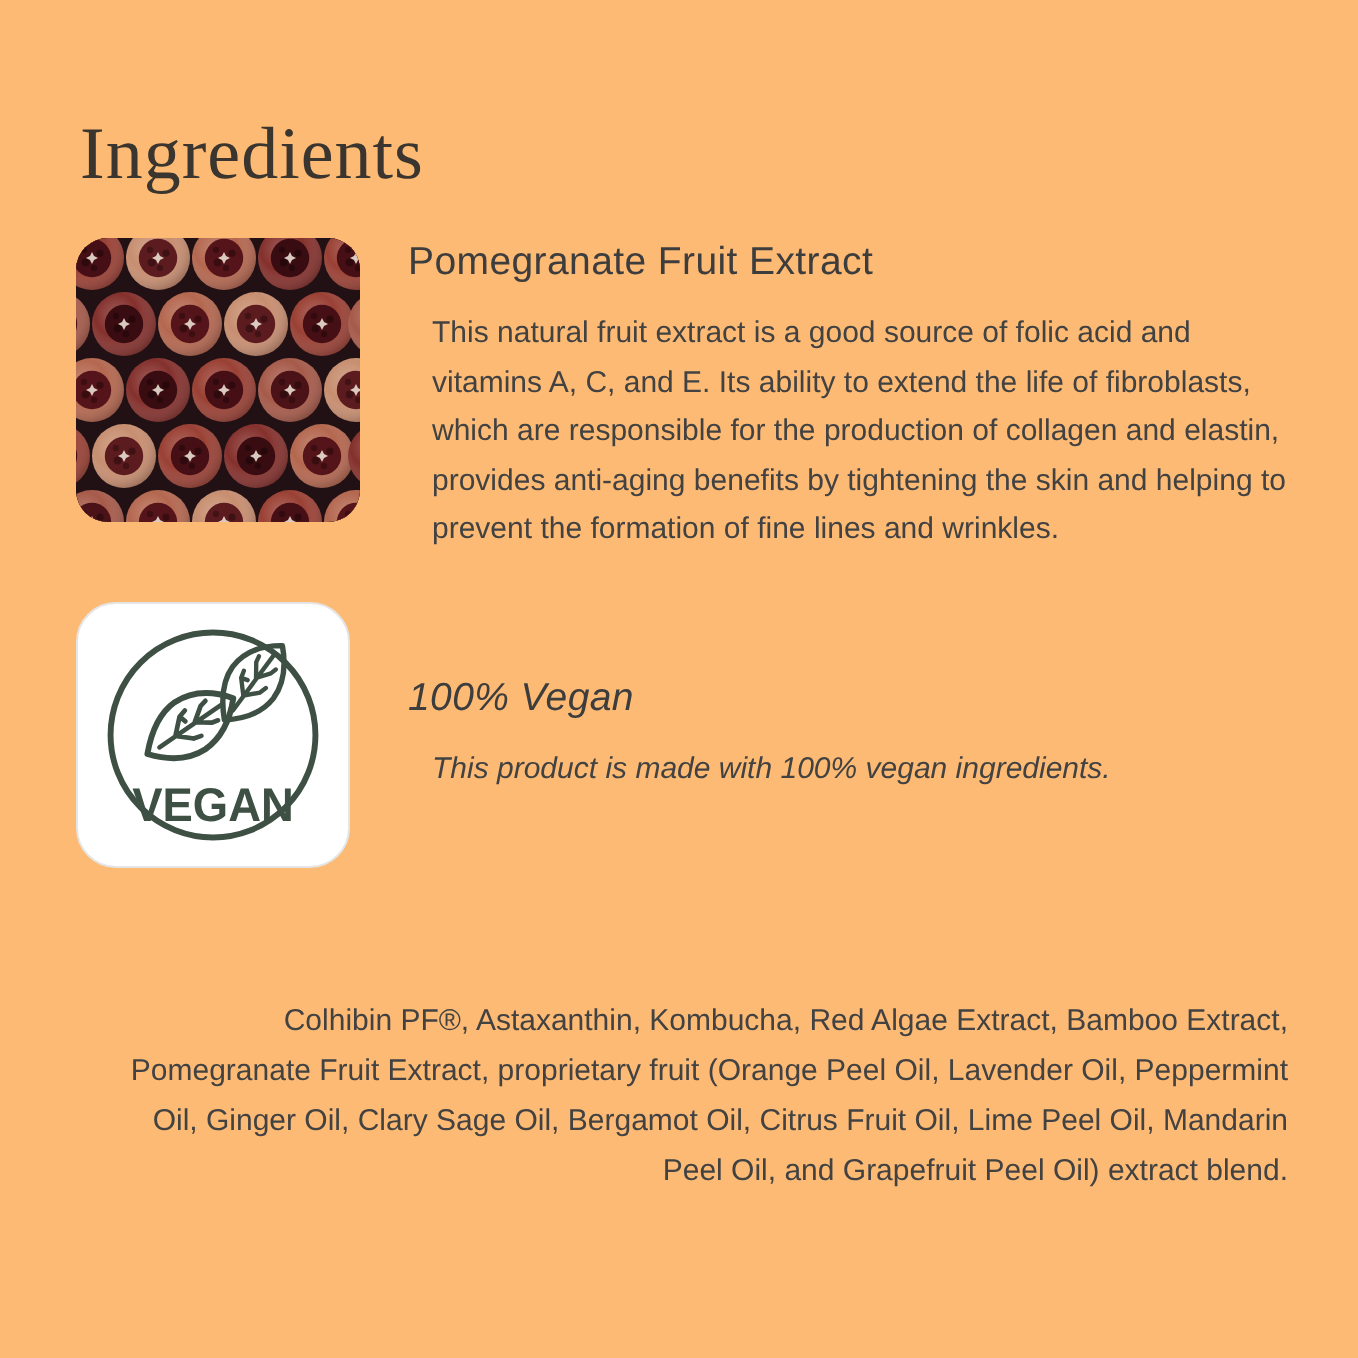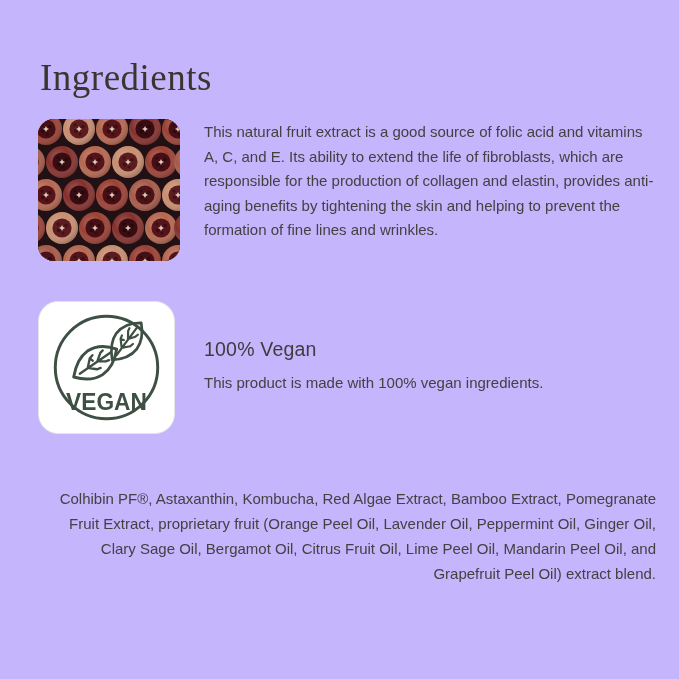--- a/index.html
+++ b/index.html
@@ -1,20 +1,20 @@
 <!DOCTYPE html>
 <html><head>
 <meta charset="utf-8">
 <style>
   html, body { margin: 0; padding: 0; background: #ffffff; }
   .page {
     position: relative;
     width: 679px;
     height: 679px;
-    background: #c4b5fd;
+    background: #fdba74;
     font-family: "Liberation Sans", sans-serif;
     overflow: hidden;
   }
   .title {
     position: absolute;
     left: 40px;
     top: 58px;
     margin: 0;
     font-family: "Liberation Serif", serif;
     font-weight: 400;
@@ -28,31 +28,31 @@
   .row2 { top: 301px; }
   .photo {
     width: 142px; height: 142px;
     border-radius: 16px;
     overflow: hidden;
     flex: none;
     background: #221114;
   }
   .photo svg { display: block; }
   .row1 .col { margin-left: 24px; width: 454px; padding-top: 1px; }
-  .row2 .col { margin-left: 29px; width: 454px; padding-top: 37px; }
+  .row2 .col { margin-left: 29px; width: 454px; padding-top: 37px; font-style: italic; }
   .sec-heading {
     margin: 0 0 10px 0;
     font-size: 19.5px;
     line-height: 23px;
     font-weight: 400;
     color: #3d3d3d;
     letter-spacing: 0.2px;
   }
   .body-text {
-    margin: 0;
+    margin: 12px;
     font-size: 15px;
     line-height: 24.6px;
     font-weight: 400;
     color: #424242;
   }
   .badge {
     box-sizing: border-box;
     width: 137px; height: 133px;
     flex: none;
     background: #ffffff;
@@ -144,20 +144,21 @@
 
           <use href="#pom" x="8" y="142" class="vE"></use>
           <use href="#pom" x="41" y="142" class="vA"></use>
           <use href="#pom" x="74" y="142" class="vC"></use>
           <use href="#pom" x="107" y="142" class="vB"></use>
           <use href="#pom" x="140" y="142" class="vA"></use>
         </g>
       </svg>
     </div>
     <div class="col">
+      <h2 class="sec-heading">Pomegranate Fruit Extract</h2>
       <p class="body-text">This natural fruit extract is a good source of folic acid and vitamins A, C, and E. Its ability to extend the life of fibroblasts, which are responsible for the production of collagen and elastin, provides anti-aging benefits by tightening the skin and helping to prevent the formation of fine lines and wrinkles.</p>
     </div>
   </div>
 
   <div class="row row2">
     <div class="badge">
       <svg width="135" height="131" viewBox="0 0 137 133">
         <circle cx="68.5" cy="66.5" r="52" class="vegan-stroke"></circle>
 
         <g transform="translate(89,40) rotate(-52) scale(0.92)">

